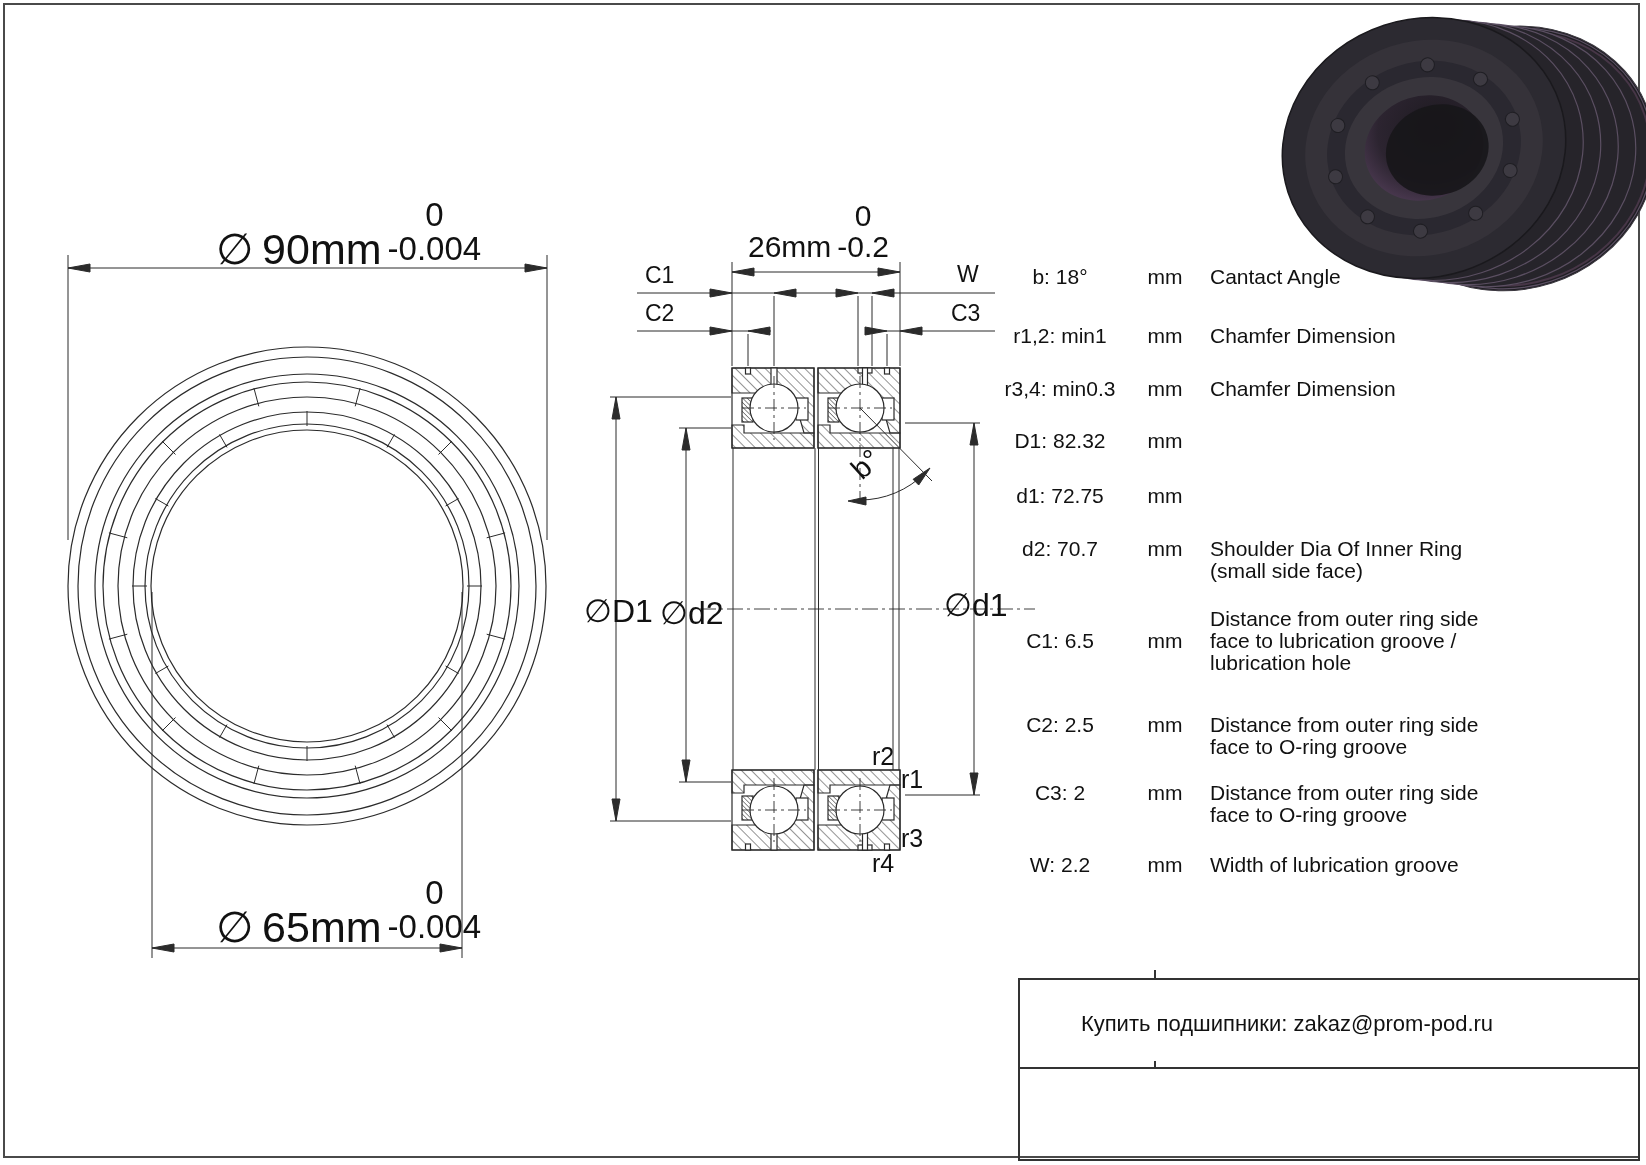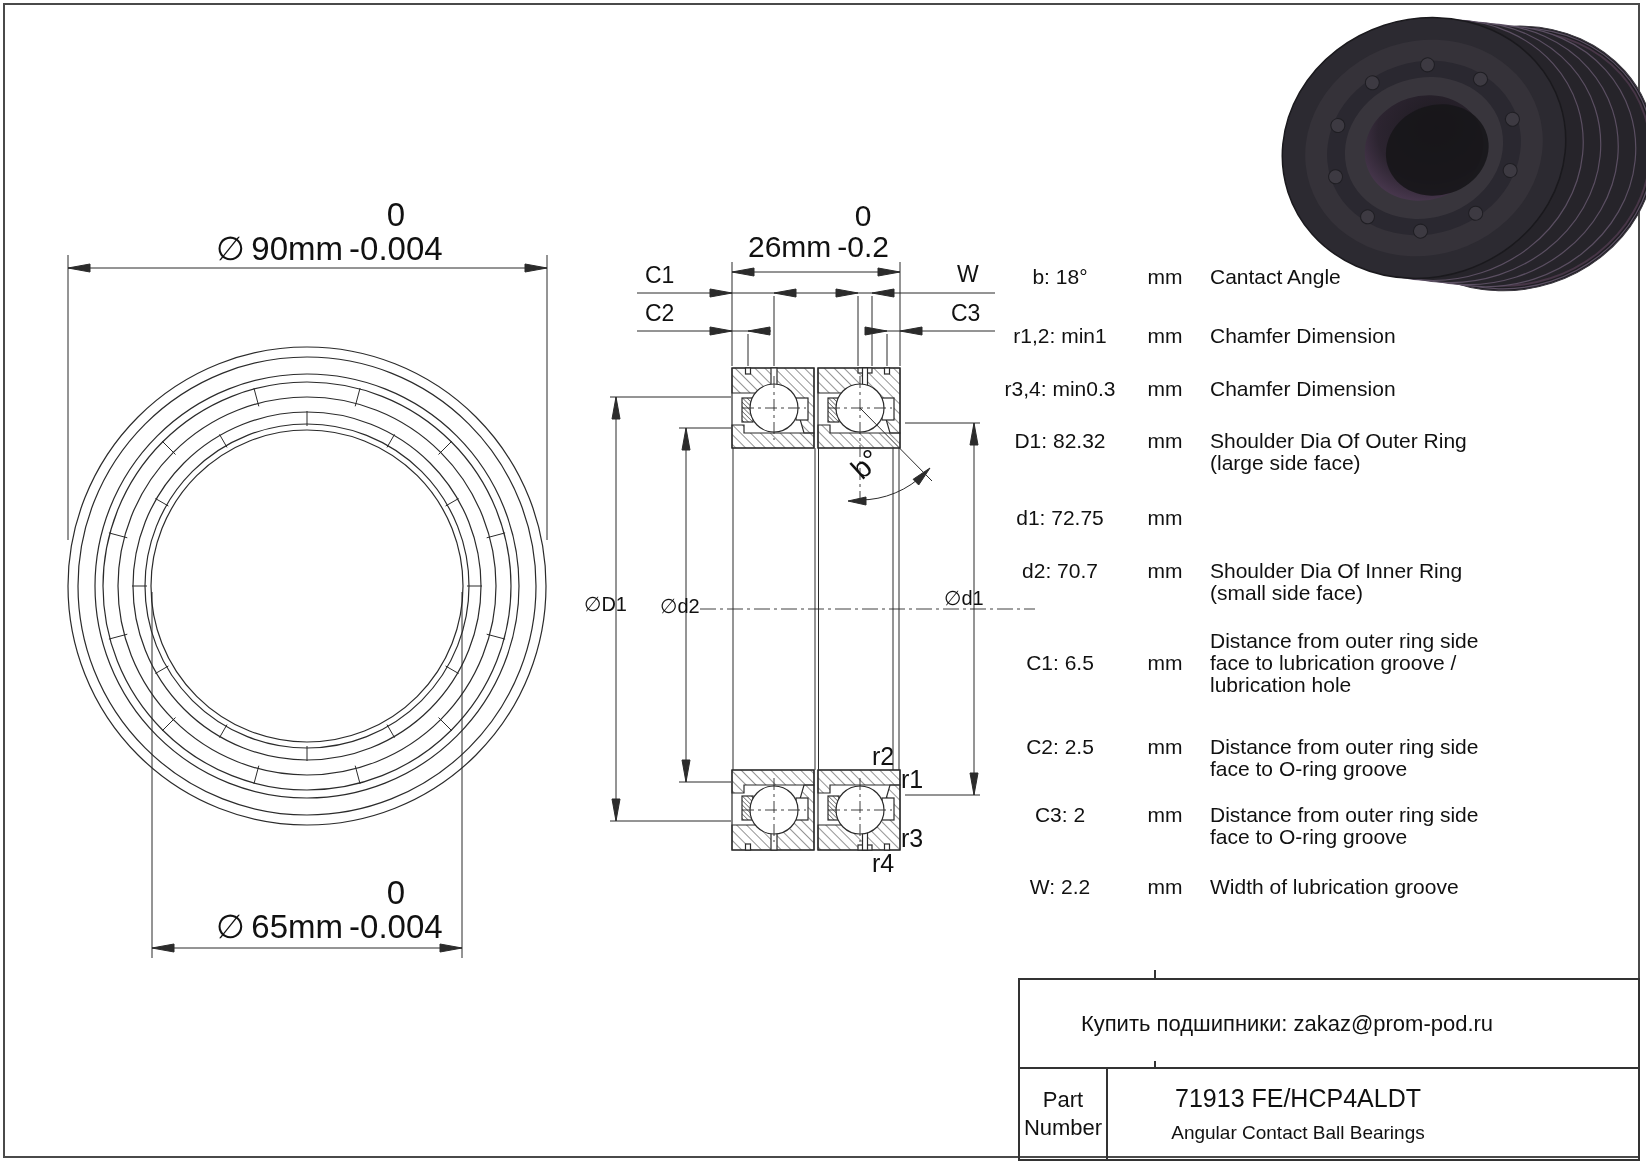--- a/index.html
+++ b/index.html
@@ -4,27 +4,27 @@
 <style>
   html,body{margin:0;padding:0;background:#fff;}
   body{width:1646px;height:1165px;position:relative;overflow:hidden;
        font-family:"Liberation Sans", sans-serif;color:#111;}
   .frame{position:absolute;left:3px;top:3px;width:1637px;height:1155px;
          border:2px solid #4a4a4a;box-sizing:border-box;}
   svg{position:absolute;left:0;top:0;}
   .abs{position:absolute;white-space:nowrap;}
   
   .dim{display:flex;align-items:flex-end;gap:6px;}
-  .dim .main{font-size:33px;line-height:34px;}
+  .dim .main{font-size:43px;line-height:34px;}
   .dim.small .main{font-size:30px;line-height:31px;}
   .tolstack{display:inline-flex;flex-direction:column;align-items:center;}
   .tolstack span{font-size:33px;line-height:34px;}
   .dim.small .tolstack span{font-size:30px;line-height:31px;}
   .seclabel{font-size:23px;text-align:right;}
-  .dialabel{font-size:20px;}
+  .dialabel{font-size:32px;}
   .rlabel{font-size:25px;}
   .blabel{font-size:29px;transform:rotate(-42deg);}
   
   .spec{position:absolute;left:985px;top:266px;width:650px;}
   .spec-row{display:flex;align-items:flex-start;margin-bottom:44px;
             font-size:21px;line-height:22px;}
   .spec-row:nth-child(1){margin-bottom:37px;}
   .spec-row:nth-child(2){margin-bottom:31px;}
   .spec-row:nth-child(3){margin-bottom:30px;}
   .spec-row:nth-child(4){margin-bottom:33px;}
@@ -320,21 +320,20 @@
     <span class="spec-desc">Chamfer Dimension</span>
   </div>
   <div class="spec-row">
     <span class="spec-val">r3,4: min0.3</span>
     <span class="spec-unit">mm</span>
     <span class="spec-desc">Chamfer Dimension</span>
   </div>
   <div class="spec-row">
     <span class="spec-val">D1: 82.32</span>
     <span class="spec-unit">mm</span>
-    <span class="spec-desc">Shoulder Dia Of Outer Ring (large side face)</span>
   </div>
   <div class="spec-row">
     <span class="spec-val">d1: 72.75</span>
     <span class="spec-unit">mm</span>
   </div>
   <div class="spec-row">
     <span class="spec-val">d2: 70.7</span>
     <span class="spec-unit">mm</span>
     <span class="spec-desc">Shoulder Dia Of Inner Ring (small side face)</span>
   </div>
@@ -355,20 +354,13 @@
   </div>
   <div class="spec-row">
     <span class="spec-val">W:  2.2</span>
     <span class="spec-unit">mm</span>
     <span class="spec-desc">Width of lubrication groove</span>
   </div>
 </div>
 
 <div class="tblock">
   <div class="tblock-top">Купить подшипники: zakaz@prom-pod.ru</div>
-  <div class="tblock-bottom">
-    <div class="cell-partlabel">Part Number</div>
-    <div class="cell-partnum">
-      <div class="partnum">71913 FE/HCP4ALDT</div>
-      <div class="partcat">Angular Contact Ball Bearings</div>
-    </div>
-  </div>
 </div>
 
 </body></html>

